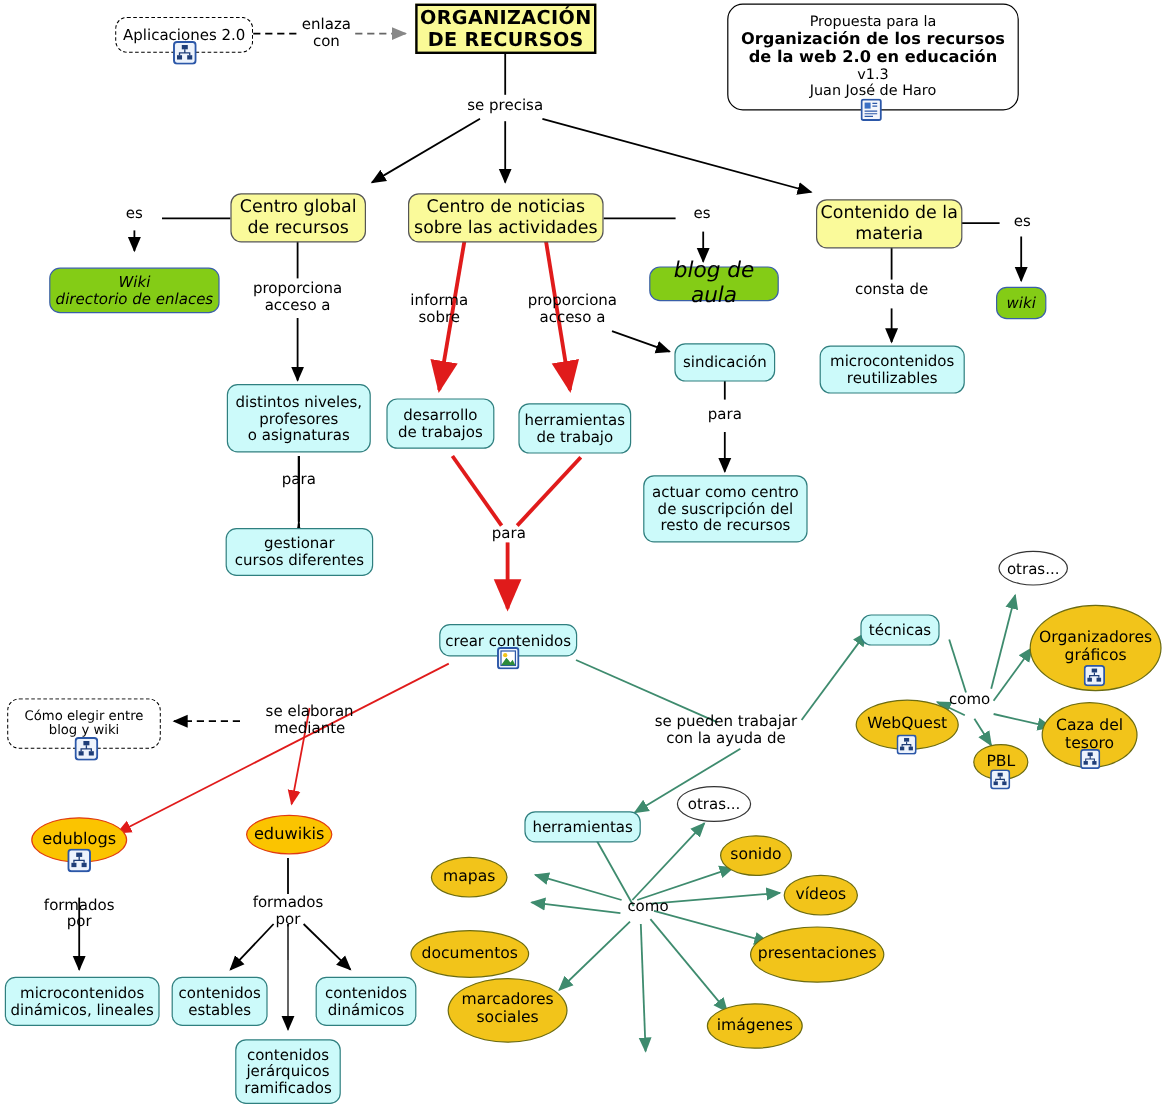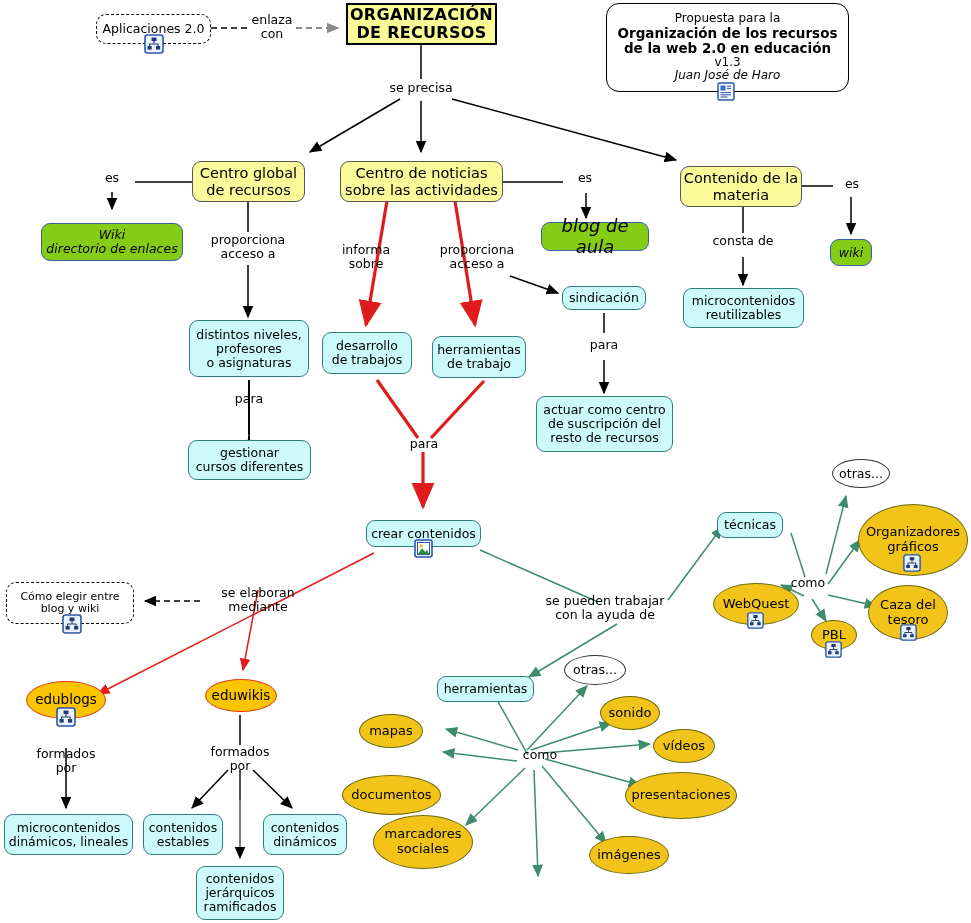--- a/index.html
+++ b/index.html
@@ -164,21 +164,21 @@
   <div class="node title-box" style="left:346px;top:3px;width:151px;height:42px;font-size:16px;">
     <span class="txt" style="white-space:pre-line;">ORGANIZACIÓN
 DE RECURSOS</span>
   </div>
 
   <div class="node legend" style="left:606px;top:3px;width:243px;height:89px;font-size:12px;padding:10px 6px;">
     <span class="txt">Propuesta para la</span>
     <span class="txt" style="font-weight:bold;font-size:13.5px;">Organización de los recursos</span>
     <span class="txt" style="font-weight:bold;font-size:13.5px;">de la web 2.0 en educación</span>
     <span class="txt">v1.3</span>
-    <span class="txt" style="font-style:italic;">Juan José de Haro</span>
+    <span class="txt" style="">Juan José de Haro</span>
   </div>
   <span class="legend-icon" style="left:717px;top:82px;">
     <svg width="18" height="19" viewBox="0 0 18 19">
       <rect x="1" y="1" width="16" height="17" rx="1.5" fill="#F4F6FB" stroke="#2B57A8" stroke-width="1.5"></rect>
       <rect x="3.5" y="3.5" width="5" height="5" fill="#3B6FC4"></rect>
       <g stroke="#2B57A8" stroke-width="1">
           <path d="M10 4.2 h4 M10 6.4 h4 M3.5 10.6 h10.5 M3.5 12.8 h10.5 M3.5 15 h7"></path>
         </g>
     </svg>
   </span>
@@ -243,21 +243,21 @@
   </div>
 
   <div class="lbl" style="left:394px;top:437px;width:60px;font-size:12.5px;">para</div>
 
   <div class="lbl" style="left:565px;top:171px;width:40px;font-size:12.5px;">es</div>
 
   <div class="node rrect blue" style="left:541px;top:222px;width:108px;height:29px;font-size:18px;">
     <span class="txt">blog de aula</span>
   </div>
 
-  <div class="node rrect cyan" style="left:562px;top:286px;width:84px;height:24px;font-size:12.5px;">
+  <div class="node rrect cyan" style="left:562px;top:286px;width:84px;height:32px;font-size:12.5px;">
     <span class="txt">sindicación</span>
   </div>
 
   <div class="lbl" style="left:574px;top:338px;width:60px;font-size:12.5px;">para</div>
 
   <div class="node rrect cyan" style="left:536px;top:396px;width:137px;height:56px;font-size:12.5px;">
     <span class="txt" style="white-space:pre-line;">actuar como centro
 de suscripción del
 resto de recursos</span>
   </div>

